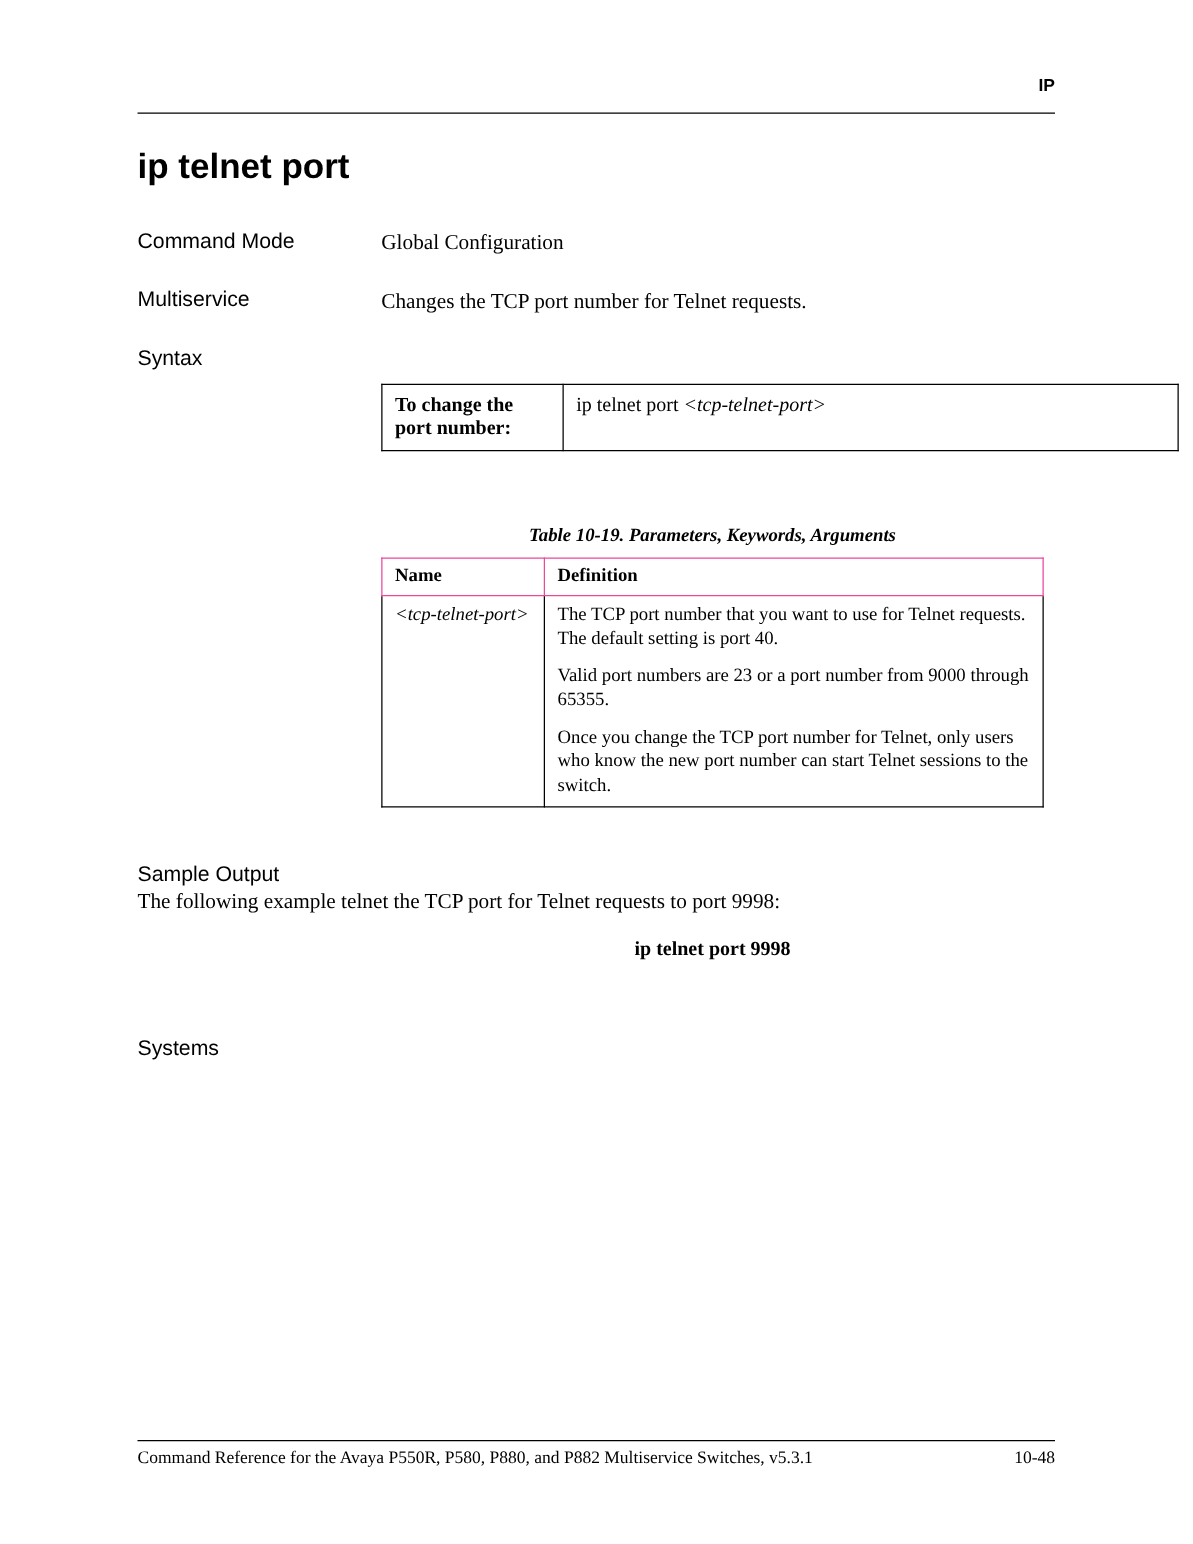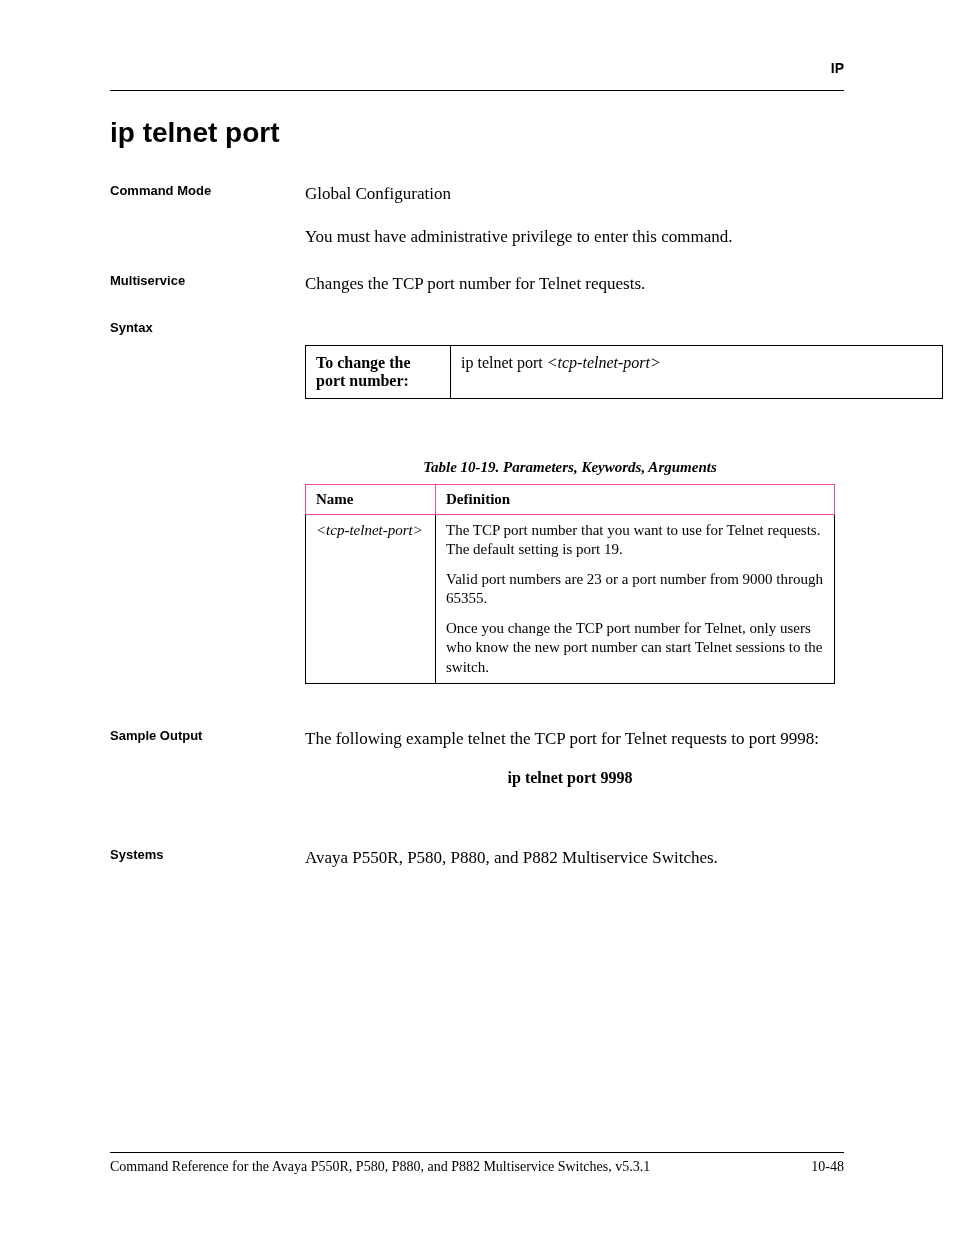--- a/index.html
+++ b/index.html
@@ -31,22 +31,22 @@
     font-weight: bold;
     font-size: 28px;
     margin-bottom: 34px;
   }
   .section {
     display: flex;
     margin-bottom: 24px;
   }
   .section-label {
     font-family: Arial, Helvetica, sans-serif;
-    font-weight: bold;
-    font-size: 13px;
+    font-weight: normal;
+    font-size: 17px;
     width: 195px;
     flex-shrink: 0;
   }
   .section-body {
     font-size: 17px;
     line-height: 1.35;
     flex: 1;
   }
   .section-body p { margin-bottom: 20px; }
   .section-body p:last-child { margin-bottom: 0; }
@@ -138,21 +138,20 @@
 
   <div class="header-label">IP</div>
   <hr class="header-rule">
 
   <h1 class="title">ip telnet port</h1>
 
   <div class="section">
     <div class="section-label">Command Mode</div>
     <div class="section-body">
       <p>Global Configuration</p>
-      <p>You must have administrative privilege to enter this command.</p>
     </div>
   </div>
 
   <div class="section">
     <div class="section-label">Multiservice</div>
     <div class="section-body">
       <p>Changes the TCP port number for Telnet requests.</p>
     </div>
   </div>
 
@@ -174,42 +173,39 @@
 
   <table class="param-table">
     <tbody>
         <tr>
       <th>Name</th>
       <th>Definition</th>
     </tr>
     <tr>
       <td>&lt;tcp-telnet-port&gt;</td>
       <td class="param-def">
-        <p>The TCP port number that you want to use for Telnet requests. The default setting is port 19.</p>
+        <p>The TCP port number that you want to use for Telnet requests. The default setting is port 40.</p>
         <p>Valid port numbers are 23 or a port number from 9000 through 65355.</p>
         <p>Once you change the TCP port number for Telnet, only users who know the new port number can start Telnet sessions to the switch.</p>
       </td>
     </tr>
   </tbody>
     </table>
 
-  <div class="section" style="margin-bottom:0;">
+  <div class="section" style="margin-bottom:0;flex-direction:column;">
     <div class="section-label">Sample Output</div>
     <div class="section-body">
       <p>The following example telnet the TCP port for Telnet requests to port 9998:</p>
     </div>
   </div>
 
   <div class="sample-cmd">ip telnet port 9998</div>
 
   <div class="section">
     <div class="section-label">Systems</div>
-    <div class="section-body">
-      <p>Avaya P550R, P580, P880, and P882 Multiservice Switches.</p>
-    </div>
   </div>
 
 </div>
 
 <div class="footer">
   <hr class="footer-rule">
   <div class="footer-row">
     <span>Command Reference for the Avaya P550R, P580, P880, and P882 Multiservice Switches, v5.3.1</span>
     <span>10-48</span>
   </div>

